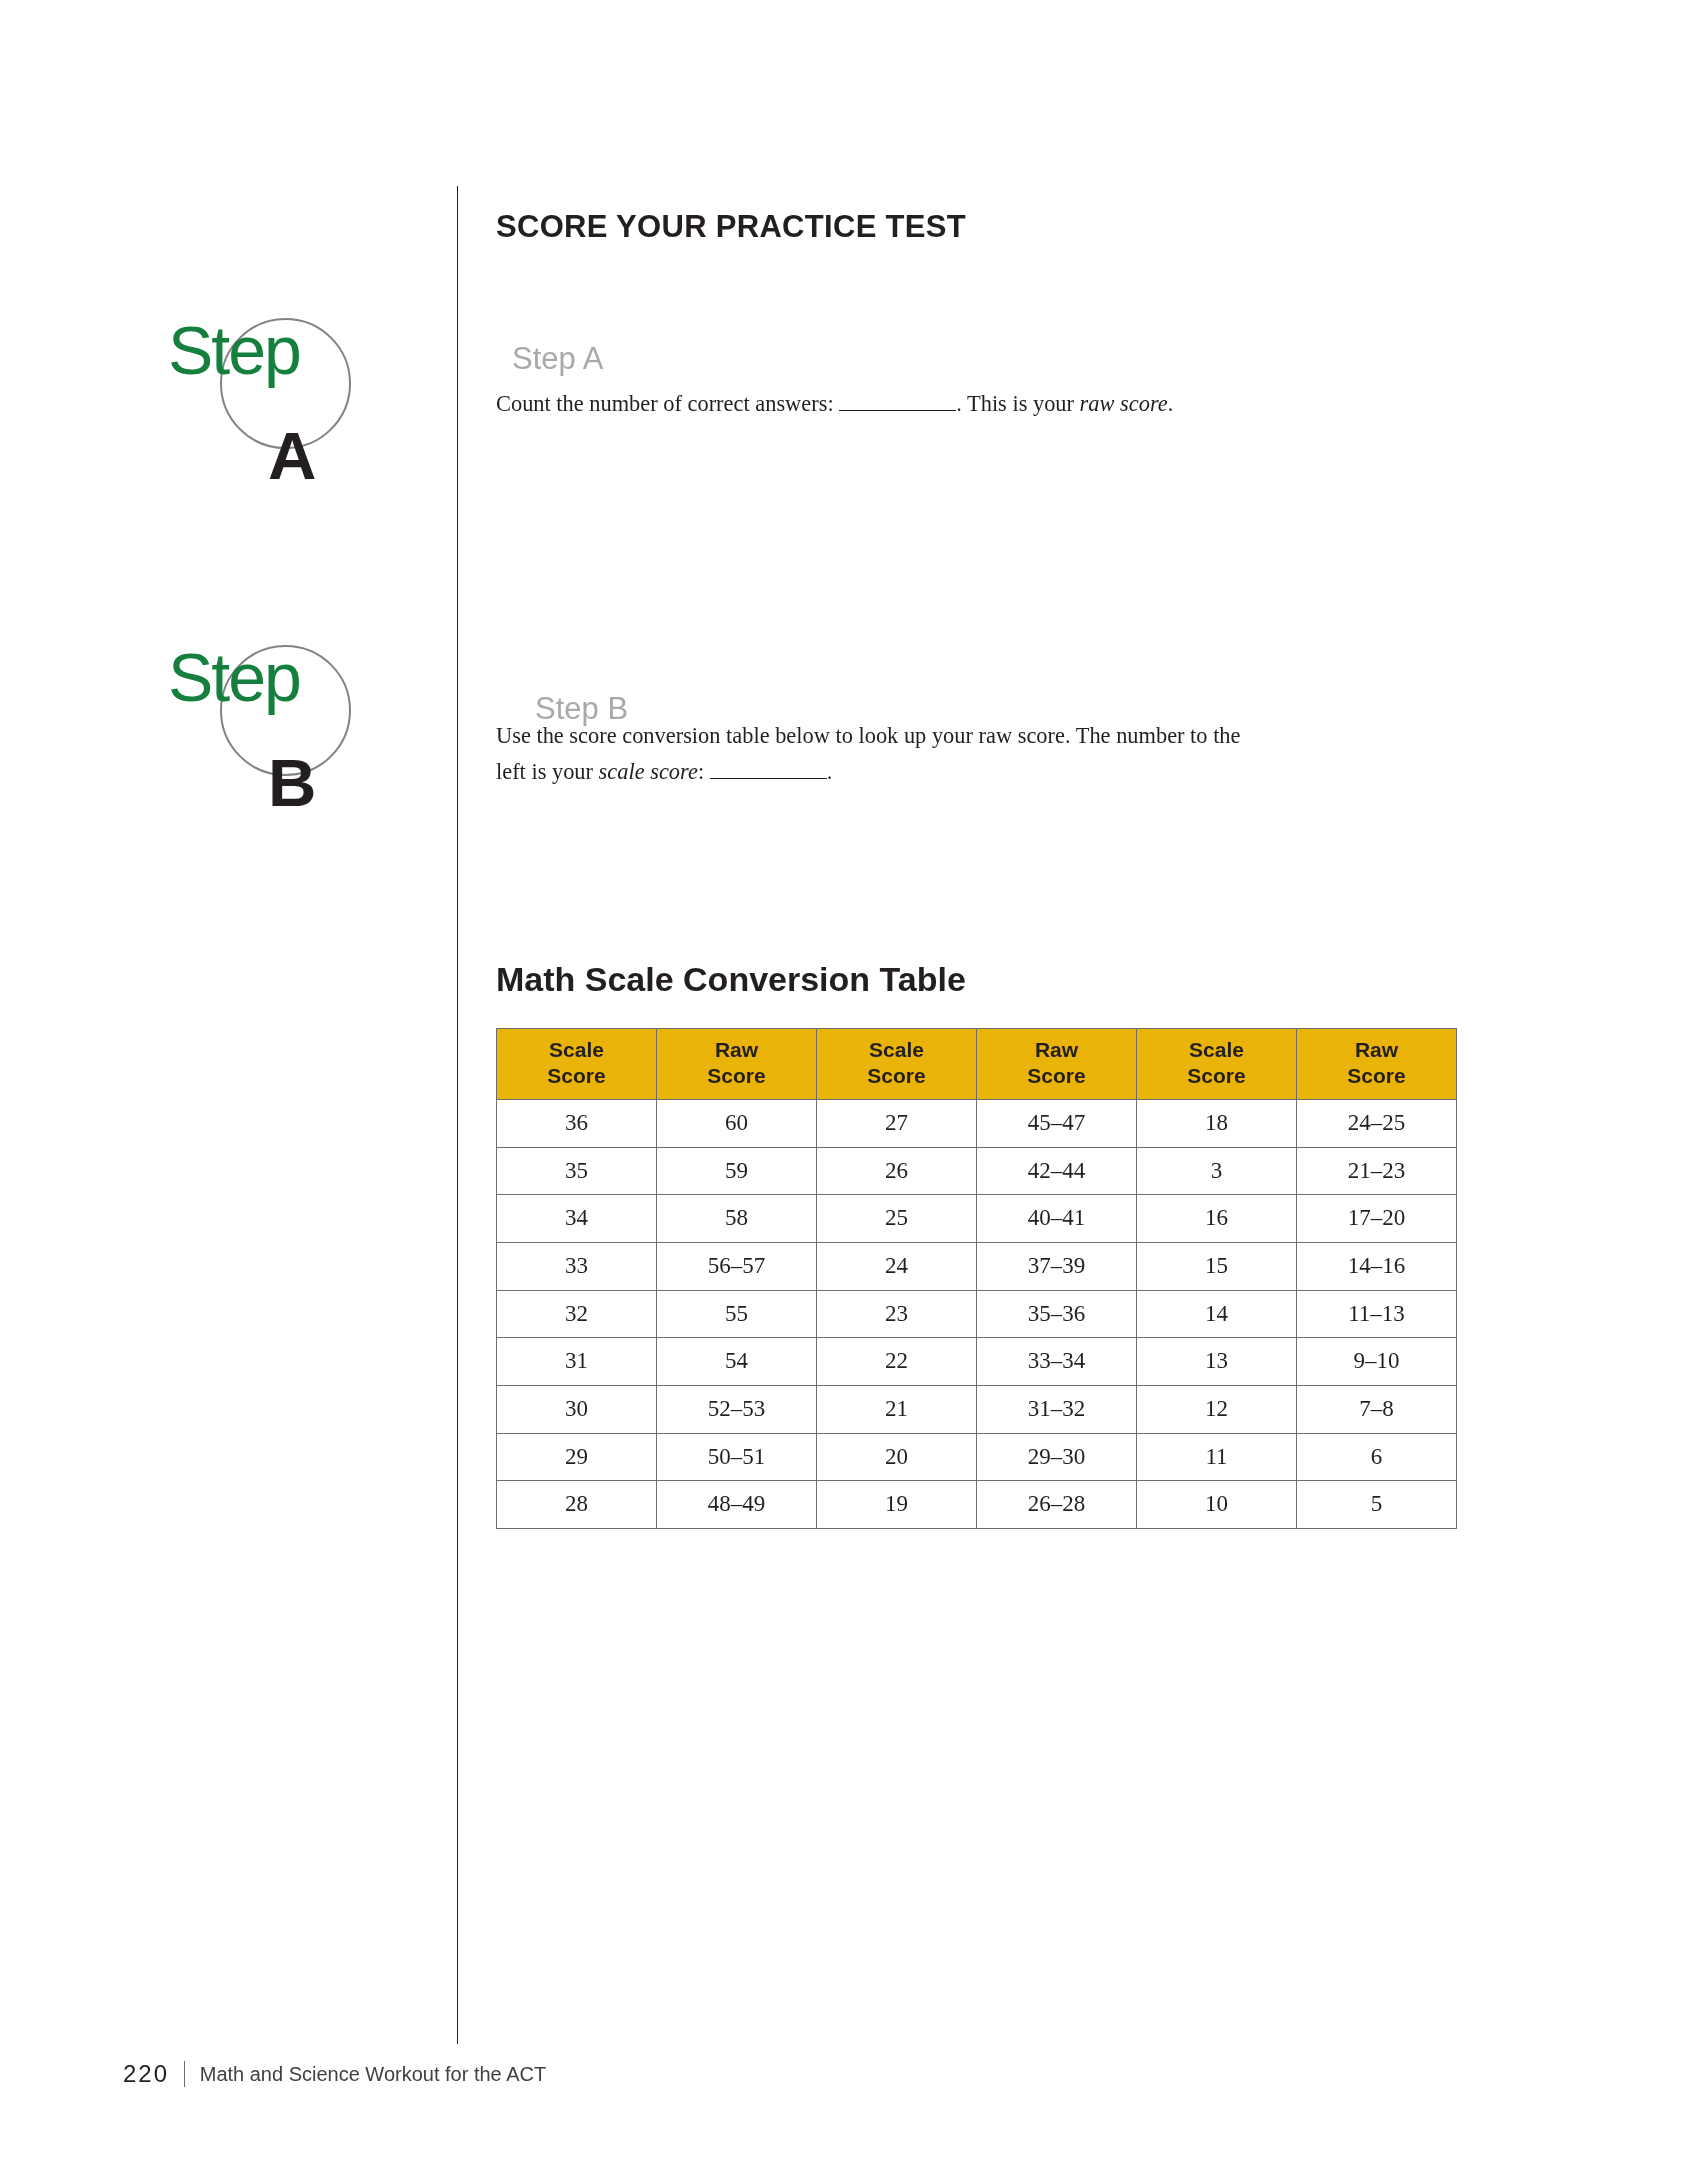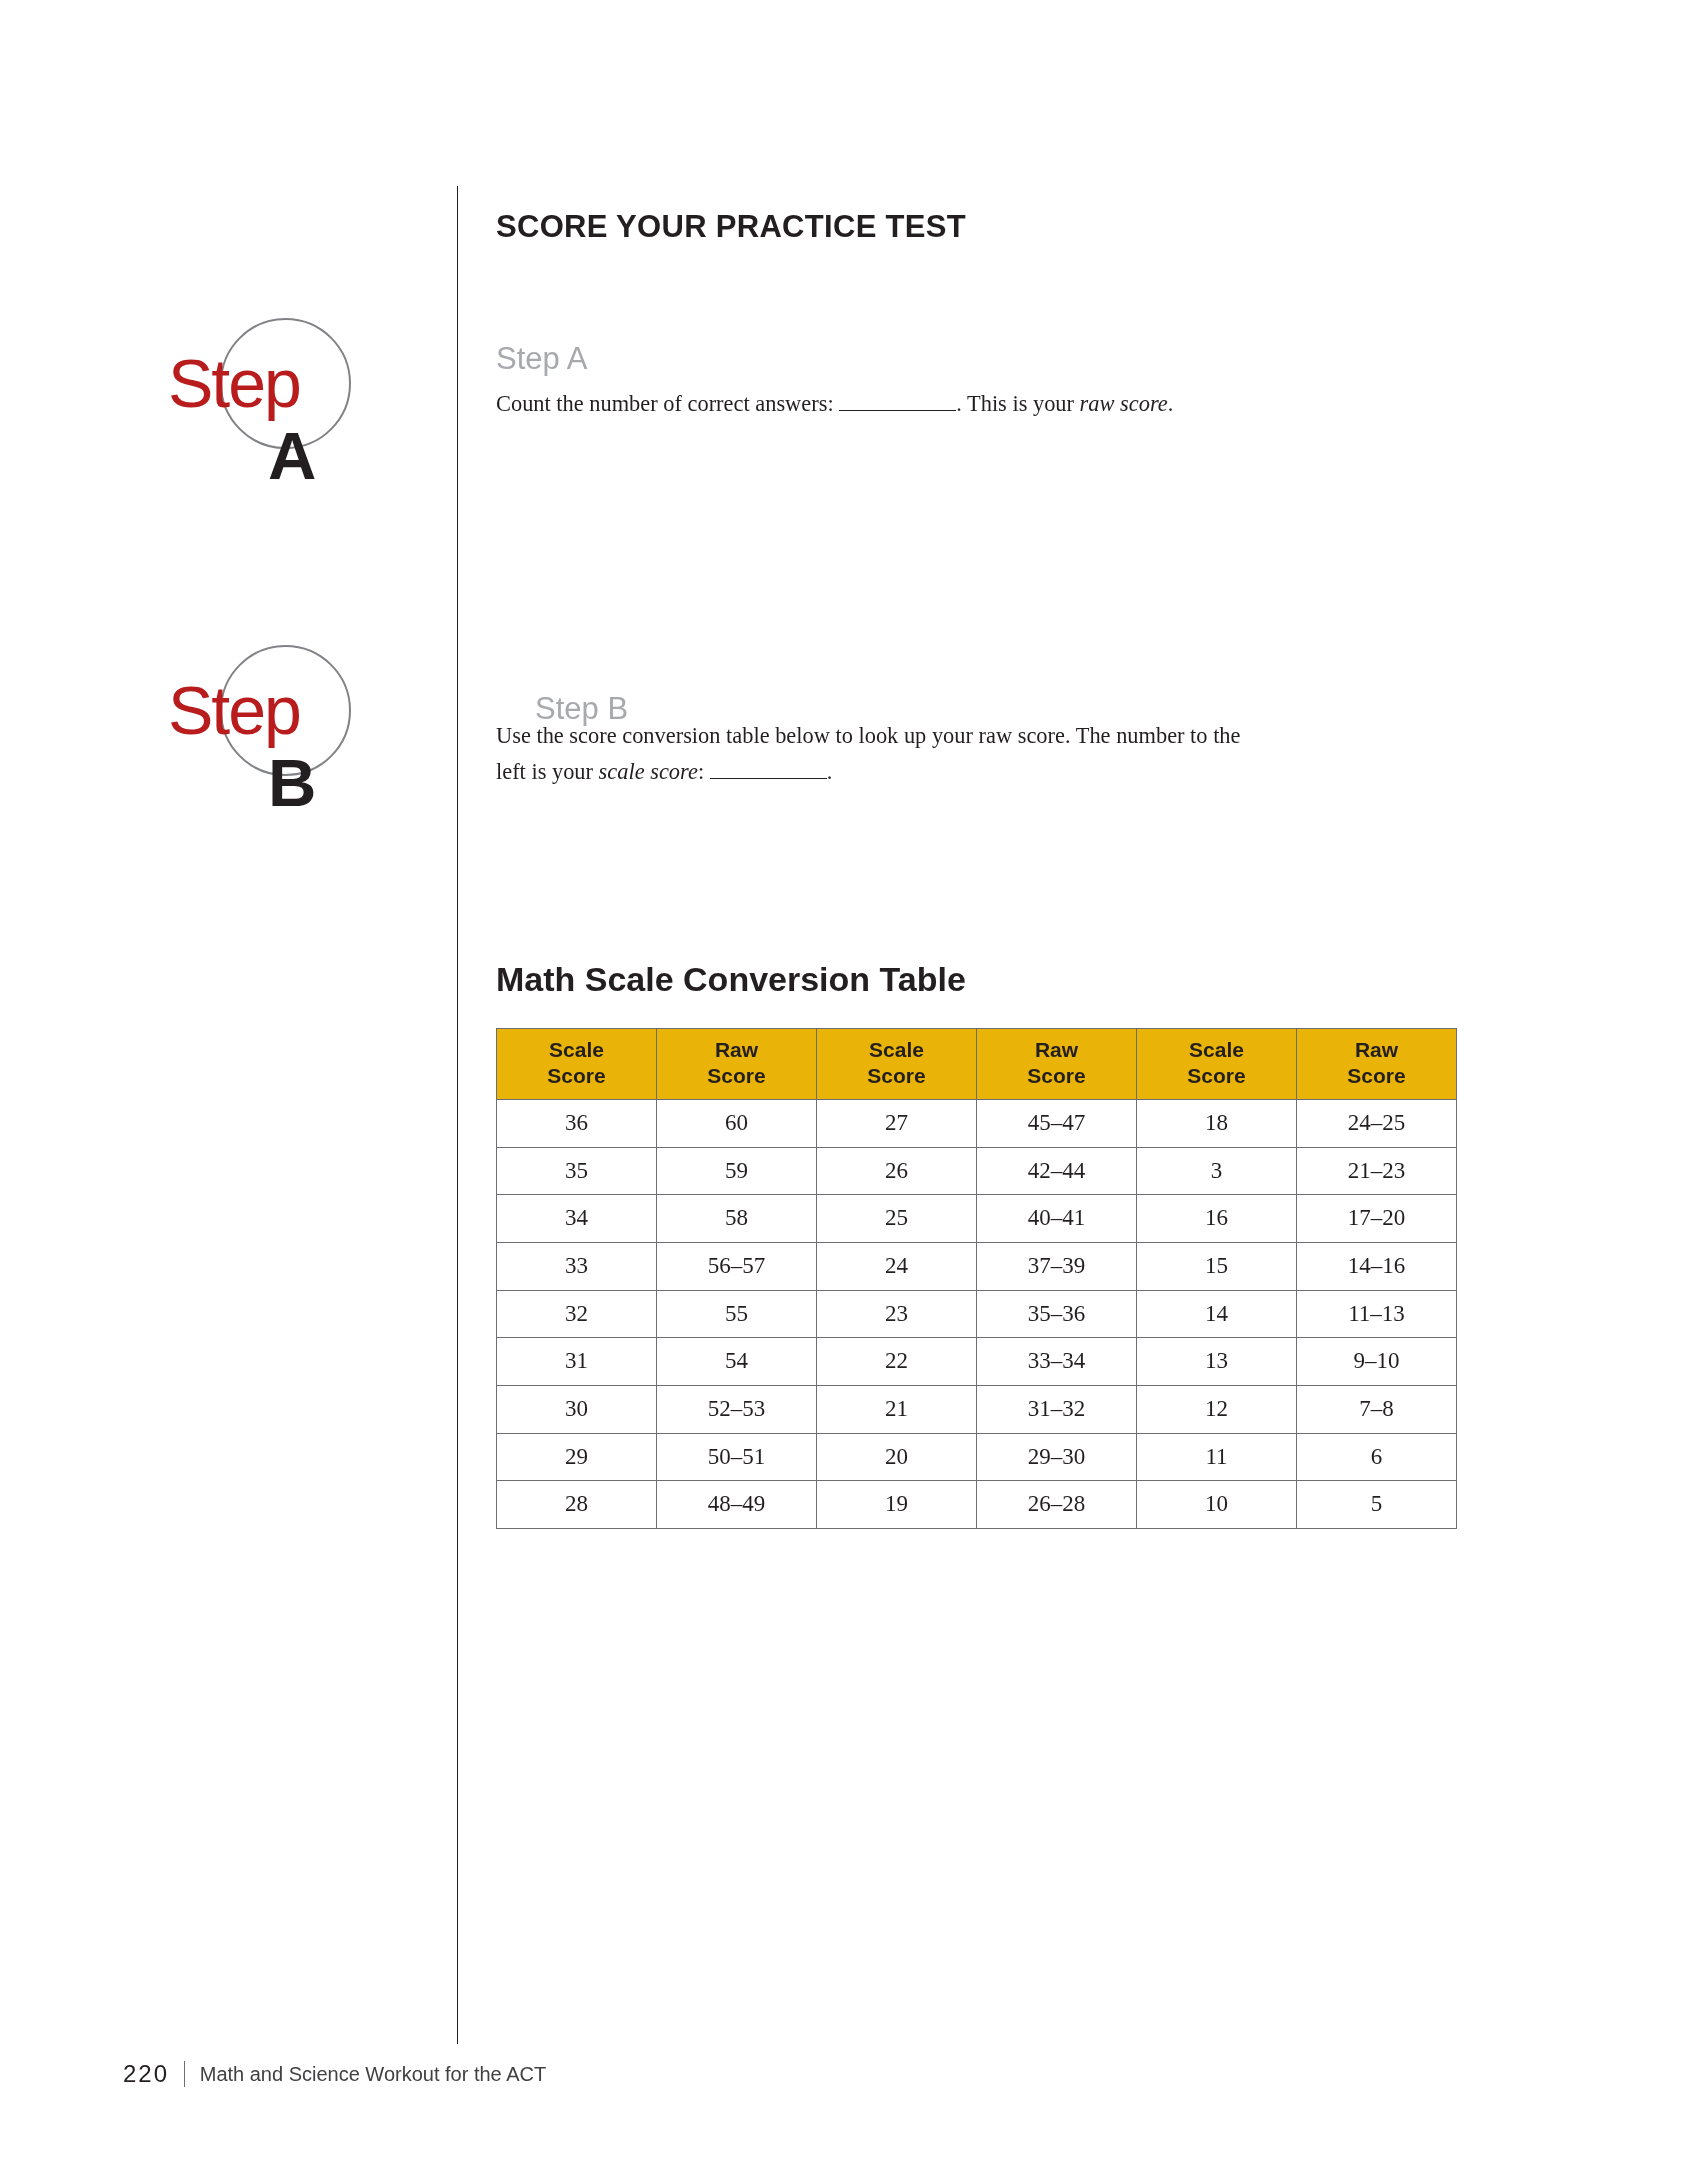--- a/index.html
+++ b/index.html
@@ -35,23 +35,22 @@
   .badge-b { top: 643px; }
   .badge-word {
     position: absolute;
     left: 0;
     top: 0;
     font-family: "Liberation Sans", sans-serif;
     font-weight: 400;
     font-size: 68px;
     line-height: 1;
     letter-spacing: -2px;
-    color: #b91c1c;
+    color: #15803d;
     z-index: 2;
-    margin-top: 33px;
   }
   .badge-circle {
     position: absolute;
     left: 52px;
     top: 2px;
     width: 131px;
     height: 131px;
     border: 2px solid #808285;
     border-radius: 50%;
     z-index: 1;
@@ -80,21 +79,21 @@
     color: #231f20;
   }
   .step-heading {
     position: absolute;
     left: 496px;
     font-family: "Liberation Sans", sans-serif;
     font-weight: 400;
     font-size: 31px;
     color: #a7a9ac;
   }
-  .step-a-heading { top: 341px; }
+  .step-a-heading { top: 341px; margin-left: 16px; }
   .step-b-heading { top: 691px; margin-left: 39px; }
 
   .step-para {
     position: absolute;
     left: 496px;
     width: 976px;
     font-size: 22.4px;
     line-height: 1.62;
     white-space: pre-line;
     color: #231f20;

